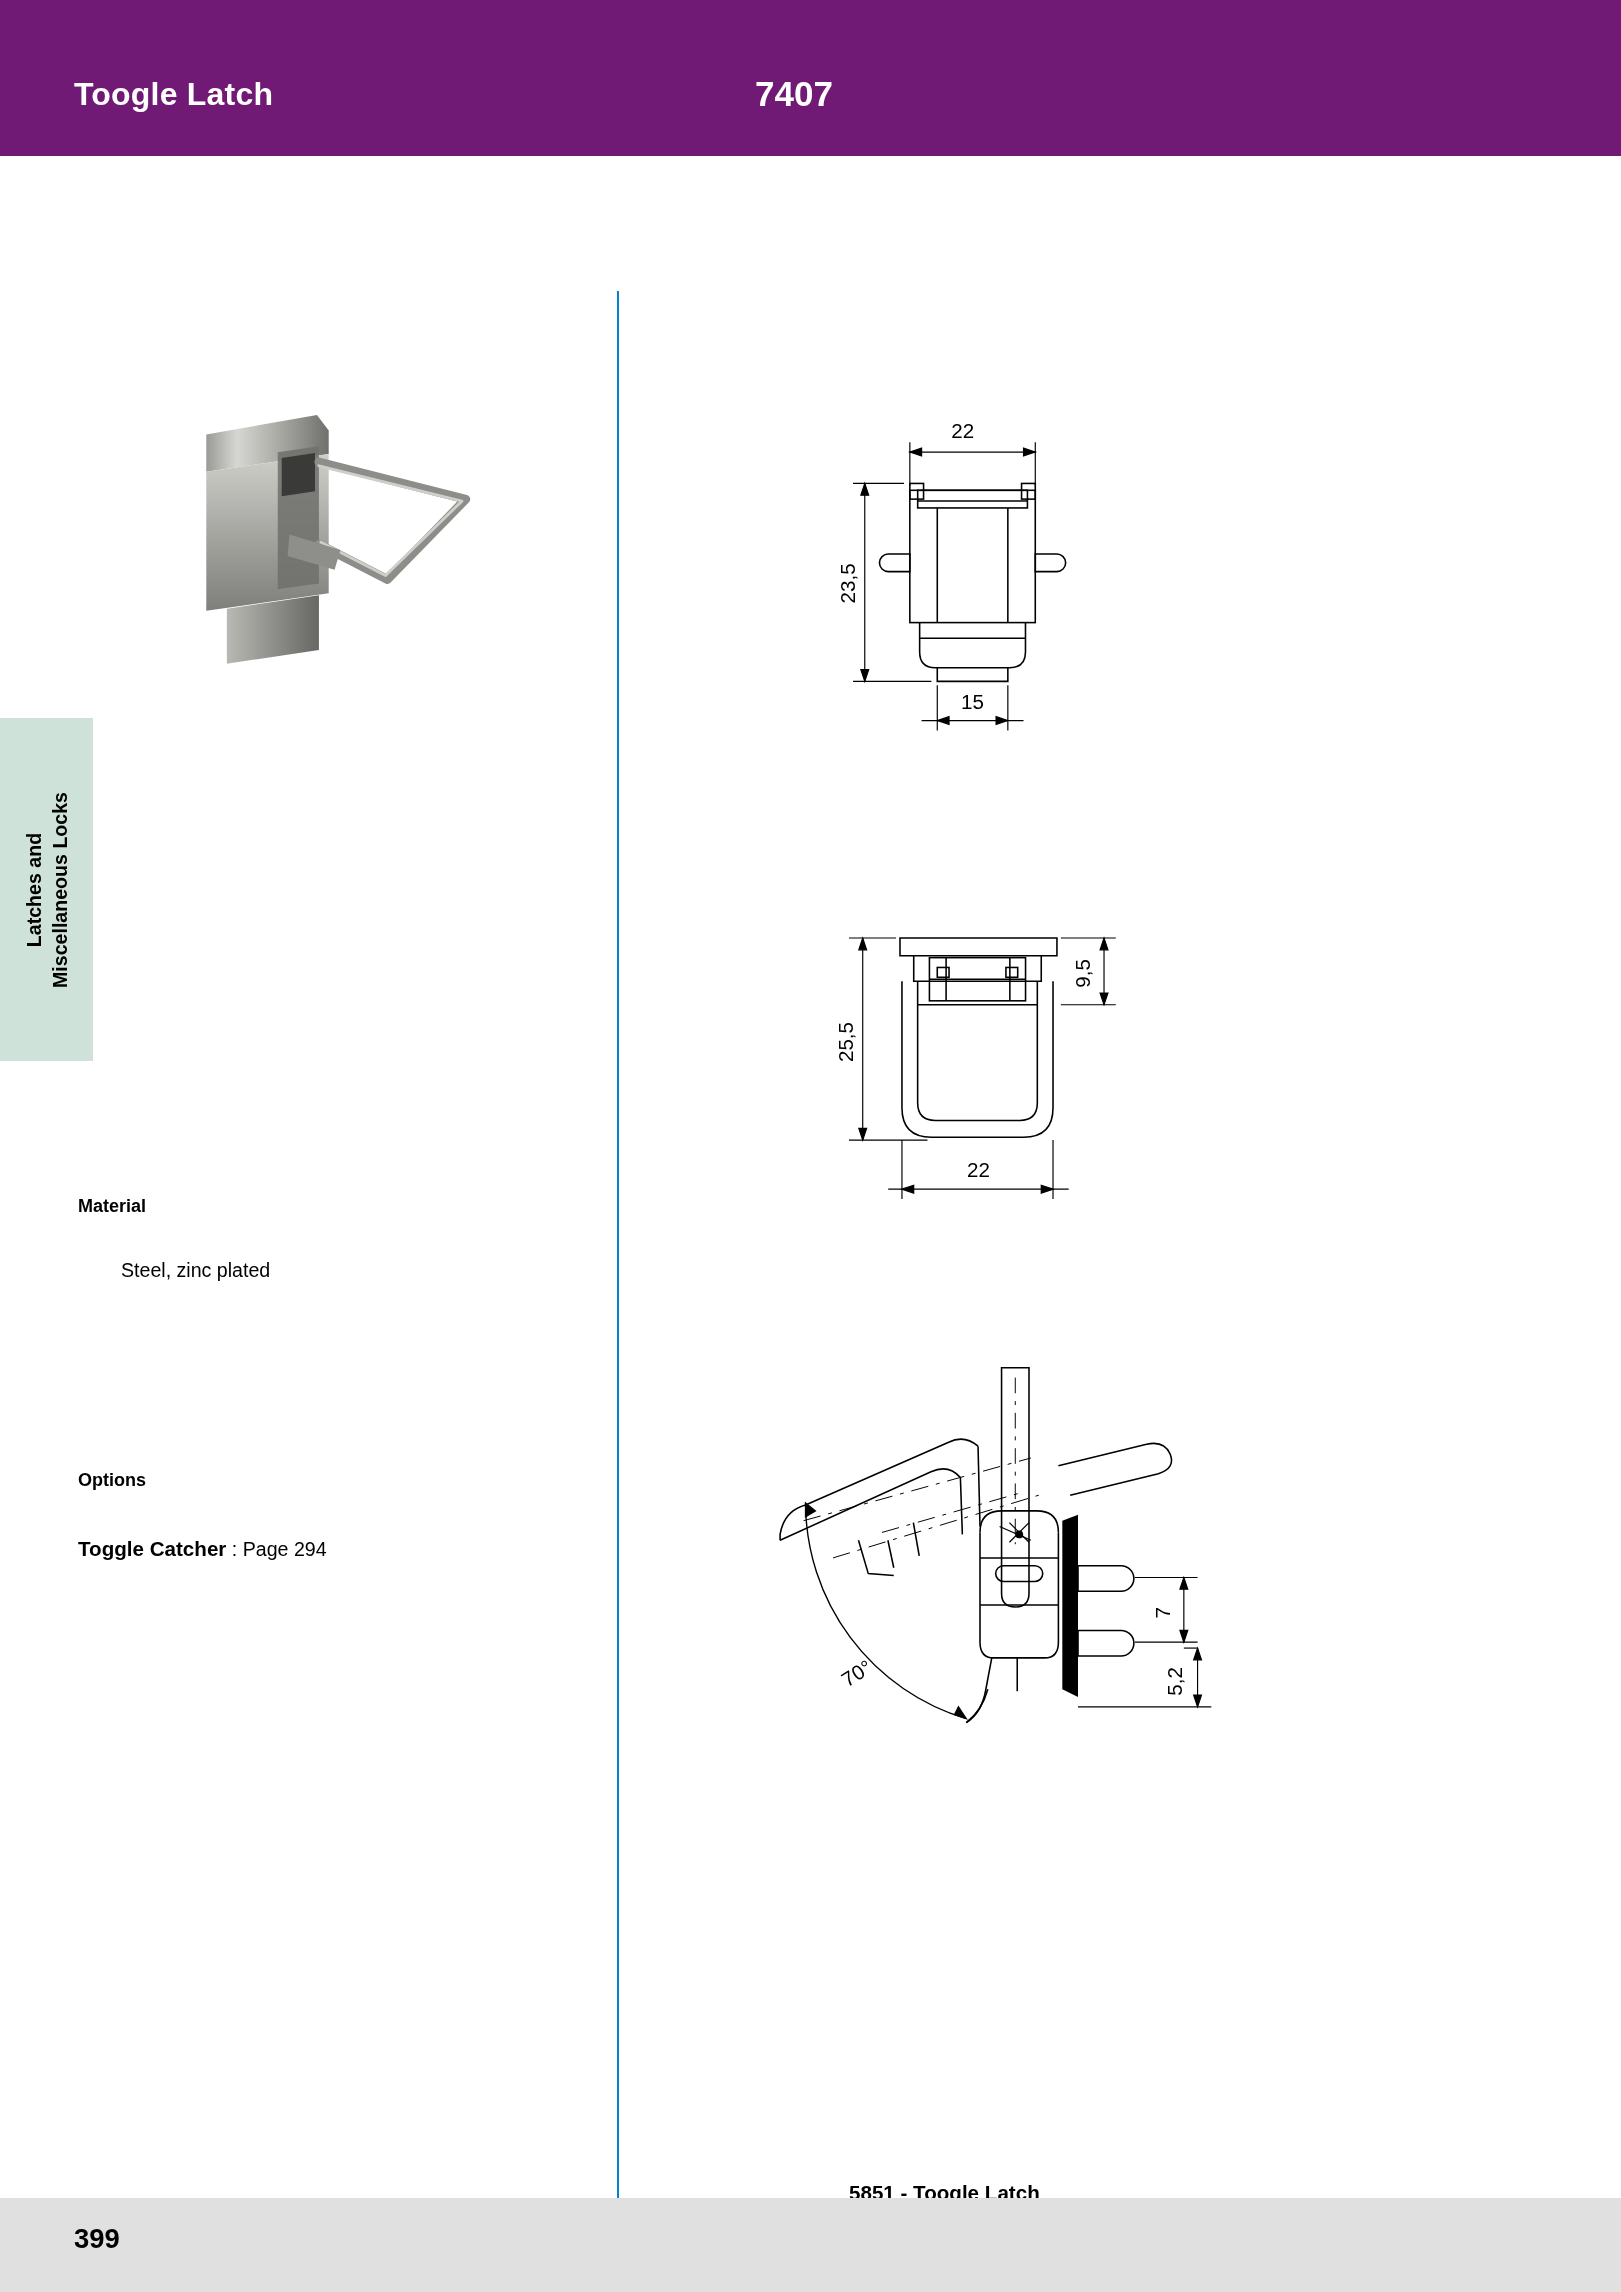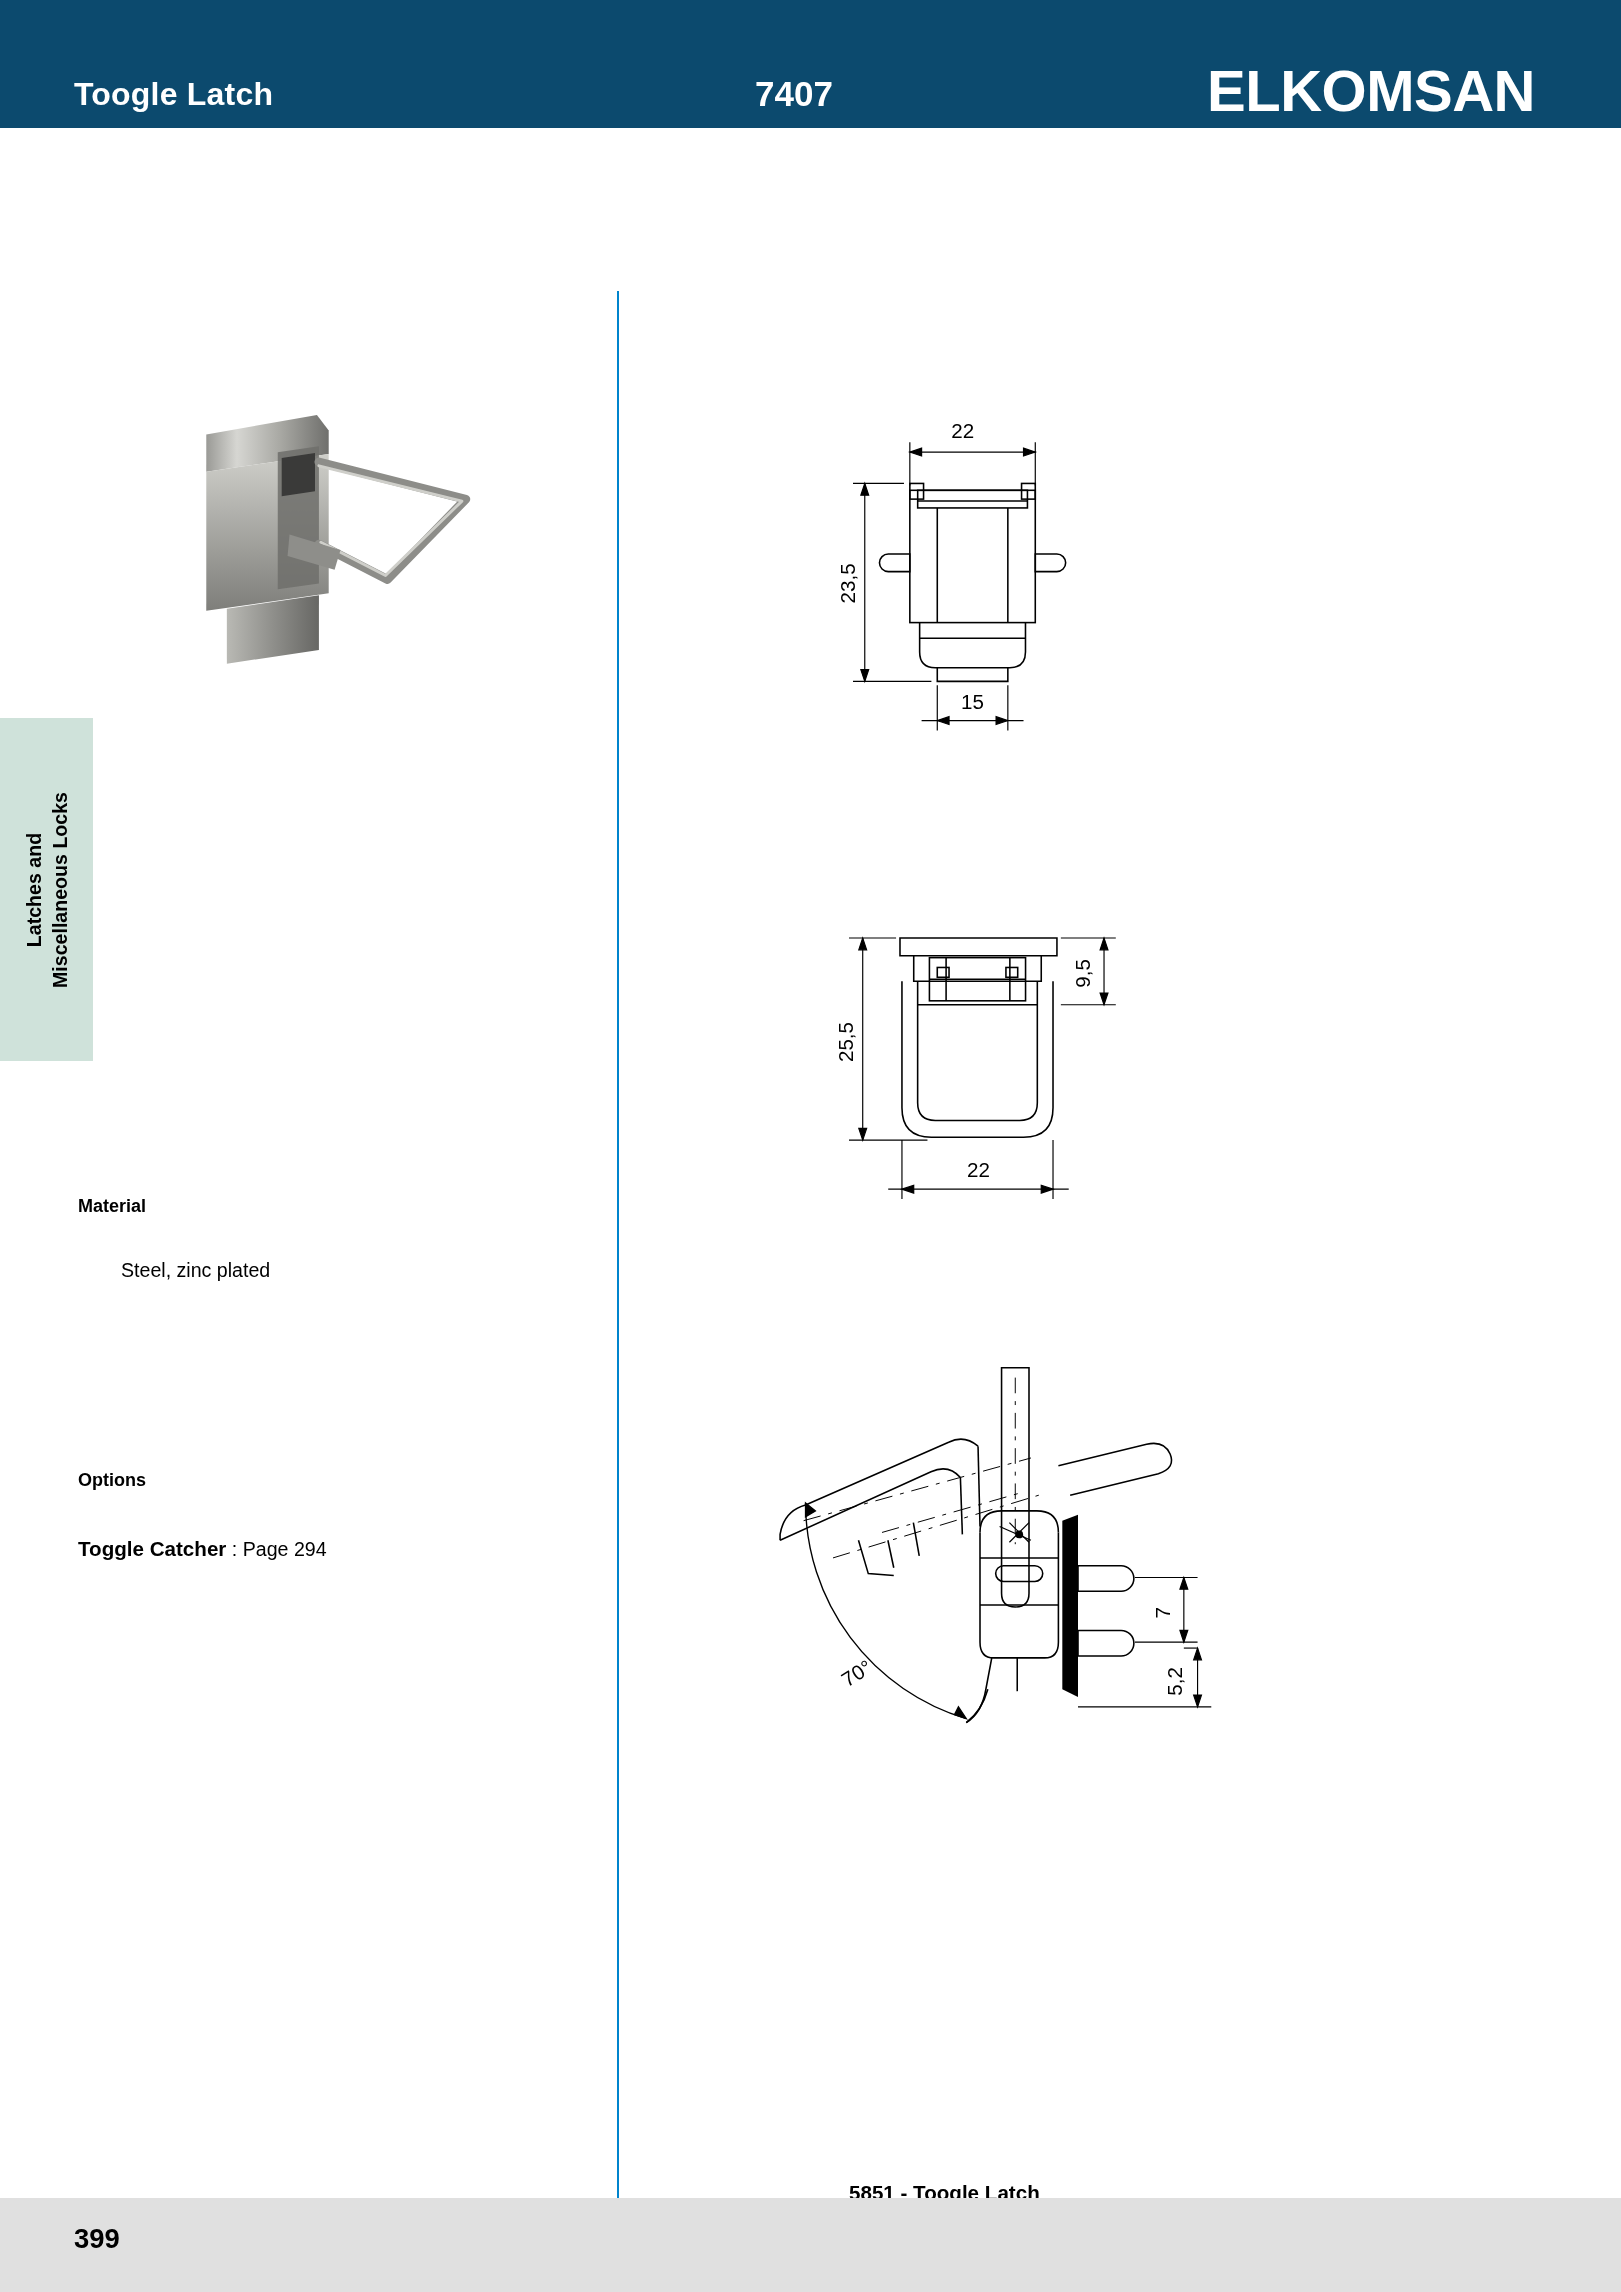--- a/index.html
+++ b/index.html
@@ -14,22 +14,22 @@
     font-family: "Liberation Sans", sans-serif;
     color: #000000;
     overflow: hidden;
   }
 
   
   .header {
     position: absolute;
     left: 0; top: 0;
     width: 1621px;
-    height: 128px;
-    background: #0c4a6e;
+    height: 156px;
+    background: #701a75;
   }
   .header-title {
     position: absolute;
     left: 74px; top: 76px;
     font-size: 32px;
     font-weight: bold;
     color: #ffffff;
     letter-spacing: 0.2px;
   }
   .header-code {
@@ -179,21 +179,20 @@
   .item-table td.c2 { width: 196px; }
 
   .dim-text { font-size: 21px; fill: #000; font-family: "Liberation Sans", sans-serif; }
 </style>
 </head>
 <body>
 
 <div class="header">
   <div class="header-title">Toogle Latch</div>
   <div class="header-code">7407</div>
-  <div class="header-brand">ELKOMSAN</div>
 </div>
 
 <div class="content">
 
   <div class="vert-divider"></div>
 
   <div class="side-tab">
     <div class="side-tab-text">
       <span>Latches and</span><br>
       <span>Miscellaneous Locks</span>

